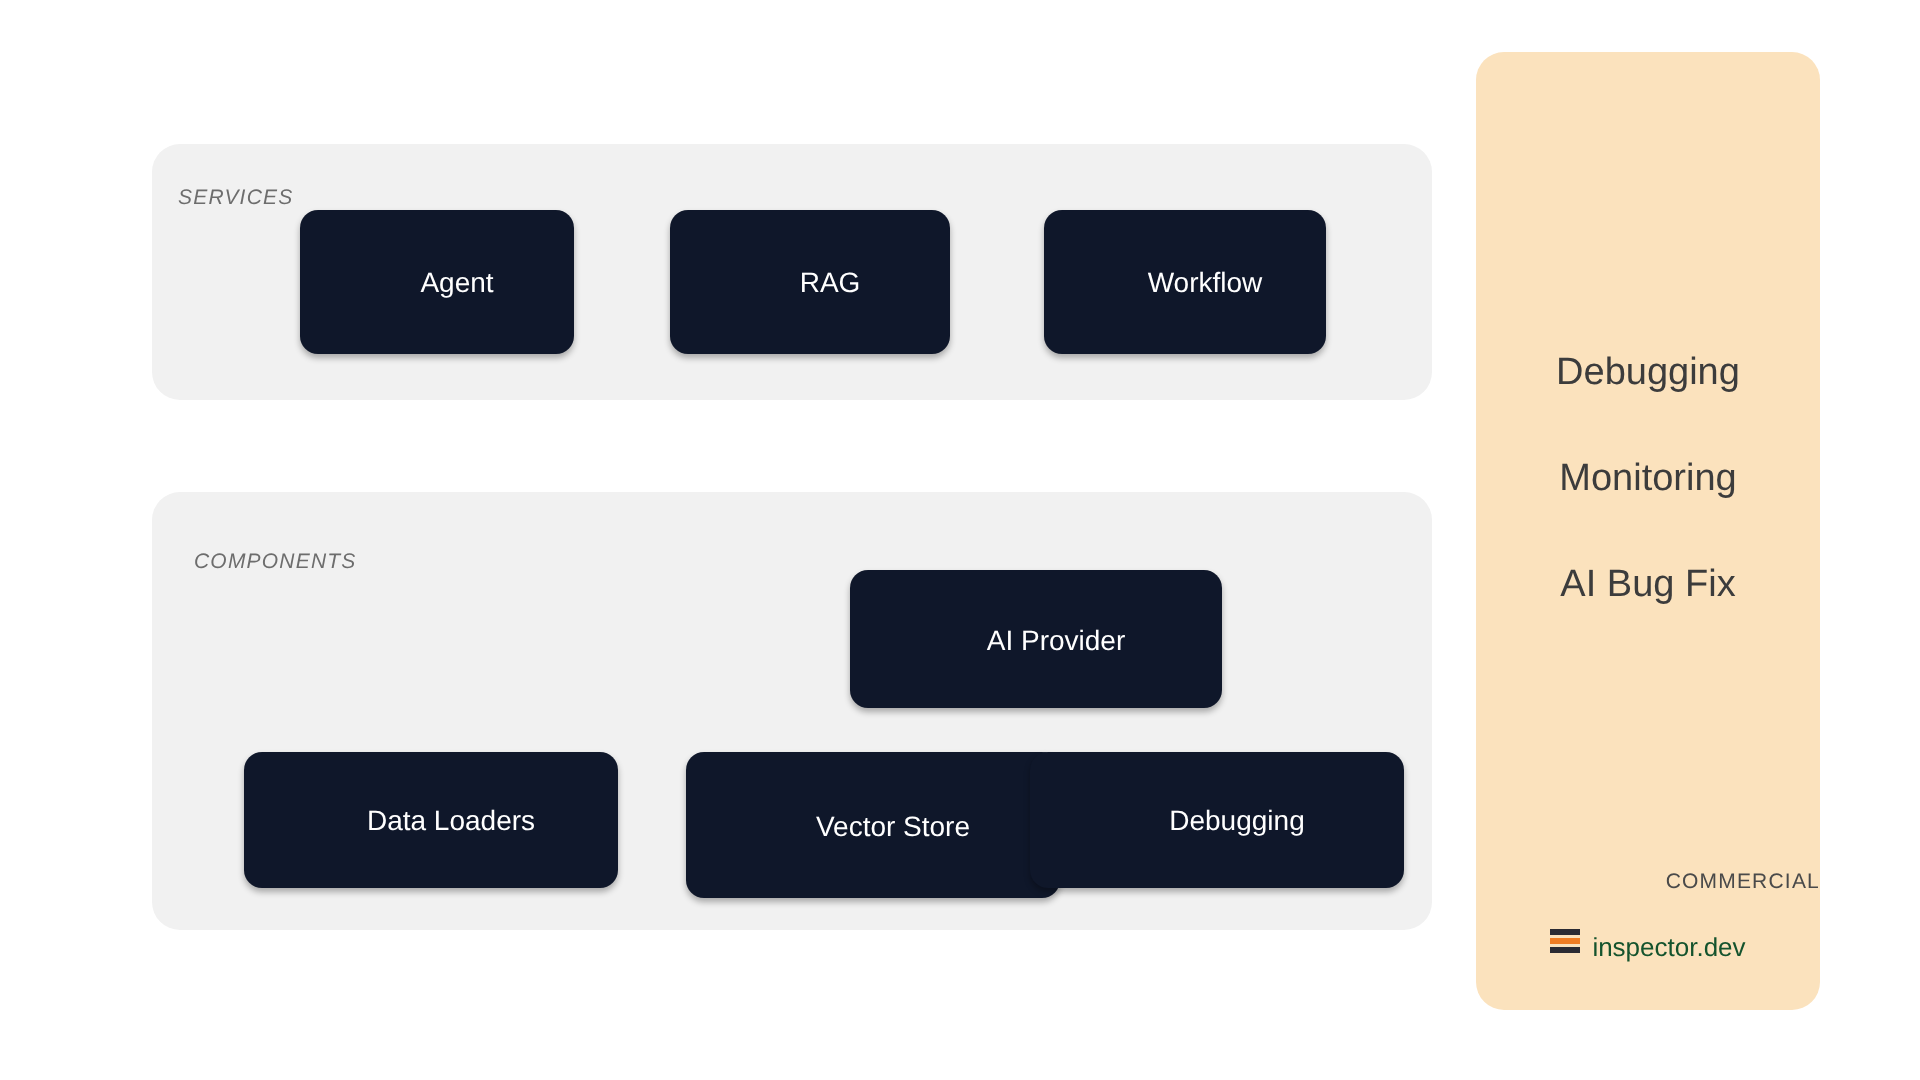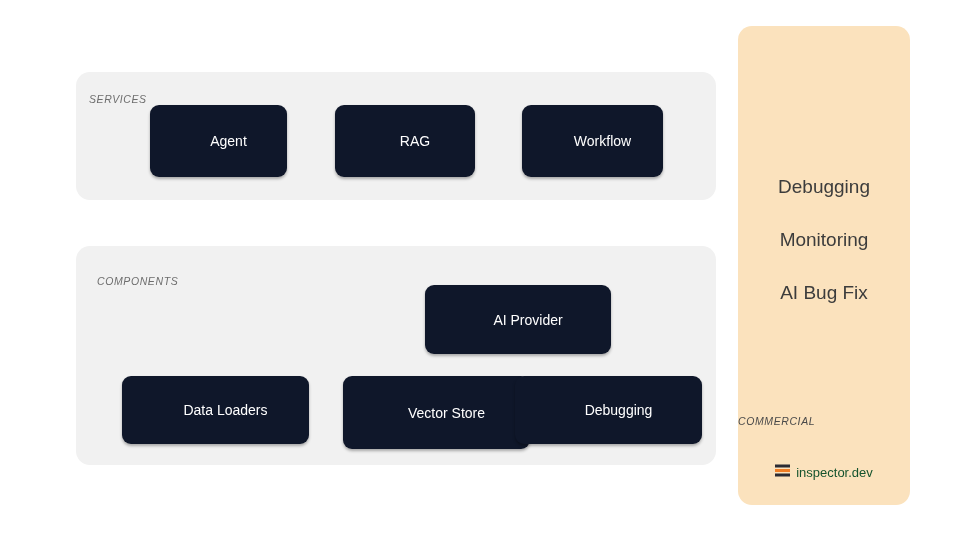--- a/index.html
+++ b/index.html
@@ -98,27 +98,26 @@
   .feature-item {
     font-size: 19px;
     color: #3c3c3c;
     text-align: center;
     margin-bottom: 31px;
     white-space: nowrap;
   }
   #commercial-caption {
     position: absolute;
     left: 0;
-    top: 389px;
+    top: 409px;
     width: 100%;
-    text-align: left;
+    text-align: right;
     font-size: 10.5px;
     letter-spacing: 0.6px;
     color: #4a4a4a;
-    font-style: italic;
   }
   #brand-lockup {
     position: absolute;
     left: 0;
     top: 437px;
     width: 100%;
     display: flex;
     align-items: center;
     justify-content: center;
     gap: 6px;

